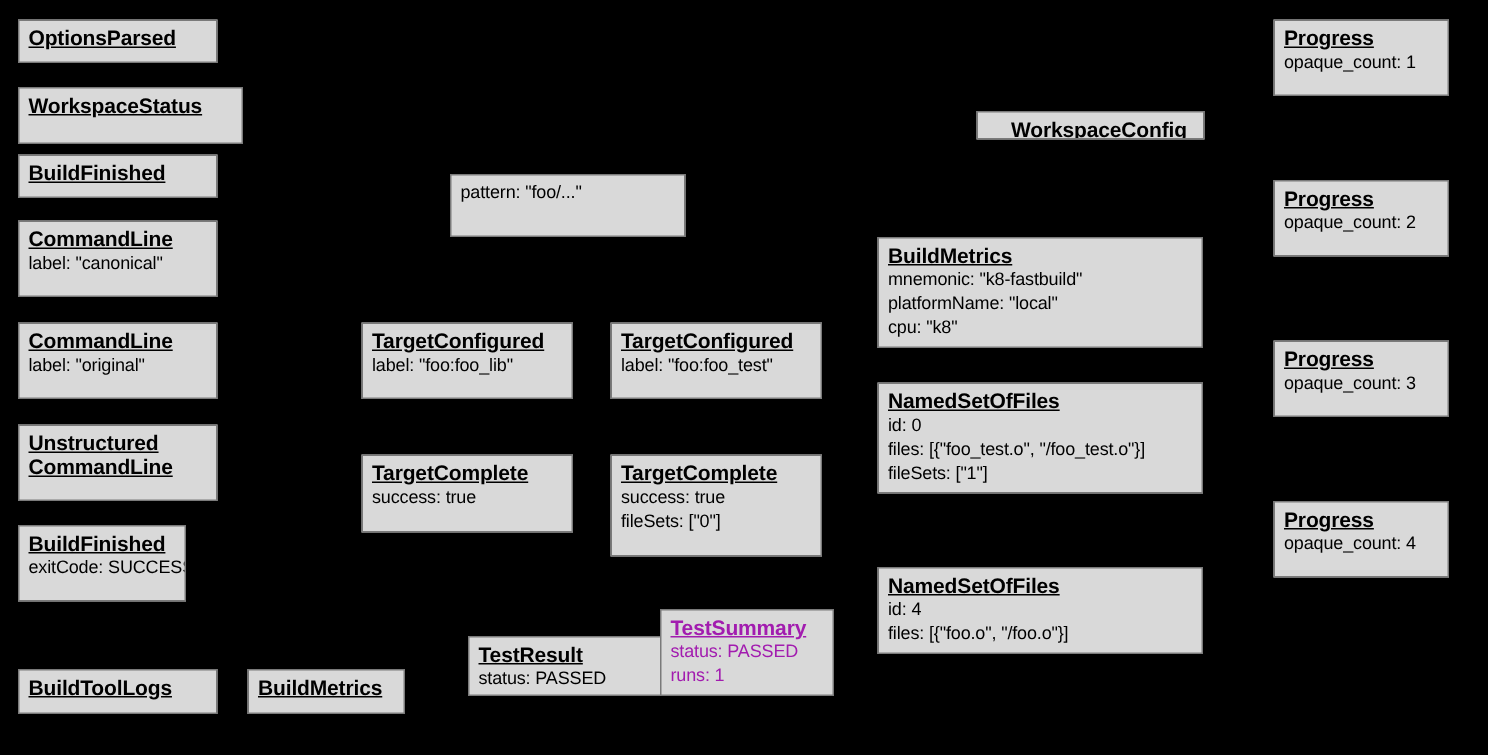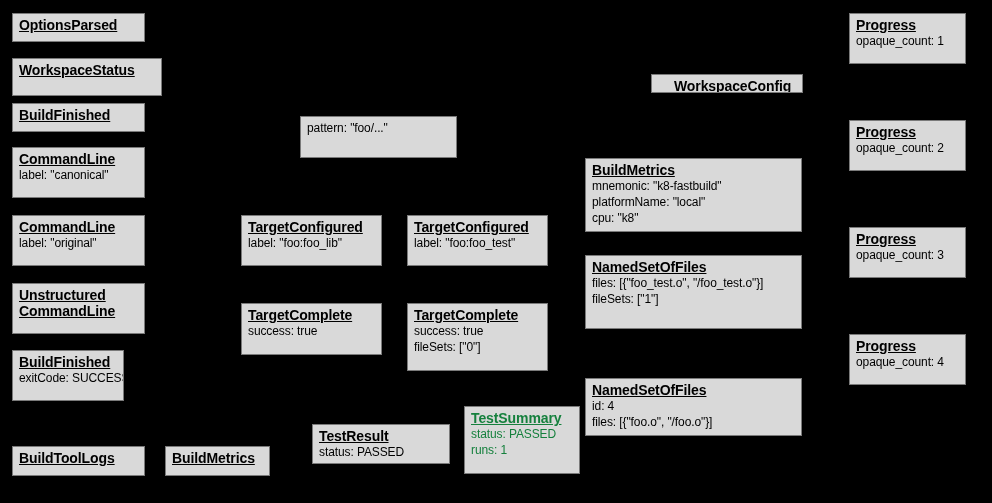--- a/index.html
+++ b/index.html
@@ -107,36 +107,37 @@
     </div>
     <div class="node" style="left: 407px; top: 303px; width: 141px; height: 68px; background: rgb(217, 217, 217); border-color: rgb(122, 122, 122); color: rgb(0, 0, 0);">
       <span class="node-title">TargetComplete</span>
       <span class="node-field">success: true</span>
       <span class="node-field">fileSets: ["0"]</span>
     </div>
     <div class="node" style="left: 312px; top: 424px; width: 138px; height: 40px; background: rgb(217, 217, 217); border-color: rgb(122, 122, 122); color: rgb(0, 0, 0);">
       <span class="node-title">TestResult</span>
       <span class="node-field">status: PASSED</span>
     </div>
-    <div class="node" style="left: 440px; top: 406px; width: 116px; height: 68px; background: rgb(217, 217, 217); border-color: rgb(122, 122, 122); color: #15803d; margin-left: 24px;">
+    <div class="node" style="left: 440px; top: 406px; width: 116px; height: 58px; background: rgb(217, 217, 217); border-color: rgb(122, 122, 122); color: #a21caf;">
       <span class="node-title">TestSummary</span>
       <span class="node-field">status: PASSED</span>
       <span class="node-field">runs: 1</span>
     </div>
     <div class="node" style="left: 651px; top: 74px; width: 152px; height: 19px; background: rgb(217, 217, 217); border-color: rgb(122, 122, 122); color: rgb(0, 0, 0); padding-left: 22px;">
       <span class="node-title">WorkspaceConfig</span>
     </div>
     <div class="node" style="left: 585px; top: 158px; width: 217px; height: 74px; background: rgb(217, 217, 217); border-color: rgb(122, 122, 122); color: rgb(0, 0, 0);">
       <span class="node-title">BuildMetrics</span>
       <span class="node-field">mnemonic: "k8-fastbuild"</span>
       <span class="node-field">platformName: "local"</span>
       <span class="node-field">cpu: "k8"</span>
     </div>
     <div class="node" style="left: 585px; top: 255px; width: 217px; height: 74px; background: rgb(217, 217, 217); border-color: rgb(122, 122, 122); color: rgb(0, 0, 0);">
       <span class="node-title">NamedSetOfFiles</span>
+      <span class="node-field">id: 0</span>
       <span class="node-field">files: [{"foo_test.o", "/foo_test.o"}]</span>
       <span class="node-field">fileSets: ["1"]</span>
     </div>
     <div class="node" style="left: 585px; top: 378px; width: 217px; height: 58px; background: rgb(217, 217, 217); border-color: rgb(122, 122, 122); color: rgb(0, 0, 0);">
       <span class="node-title">NamedSetOfFiles</span>
       <span class="node-field">id: 4</span>
       <span class="node-field">files: [{"foo.o", "/foo.o"}]</span>
     </div>
     <div class="node" style="left: 849px; top: 13px; width: 117px; height: 51px; background: rgb(217, 217, 217); border-color: rgb(122, 122, 122); color: rgb(0, 0, 0);">
       <span class="node-title">Progress</span>

